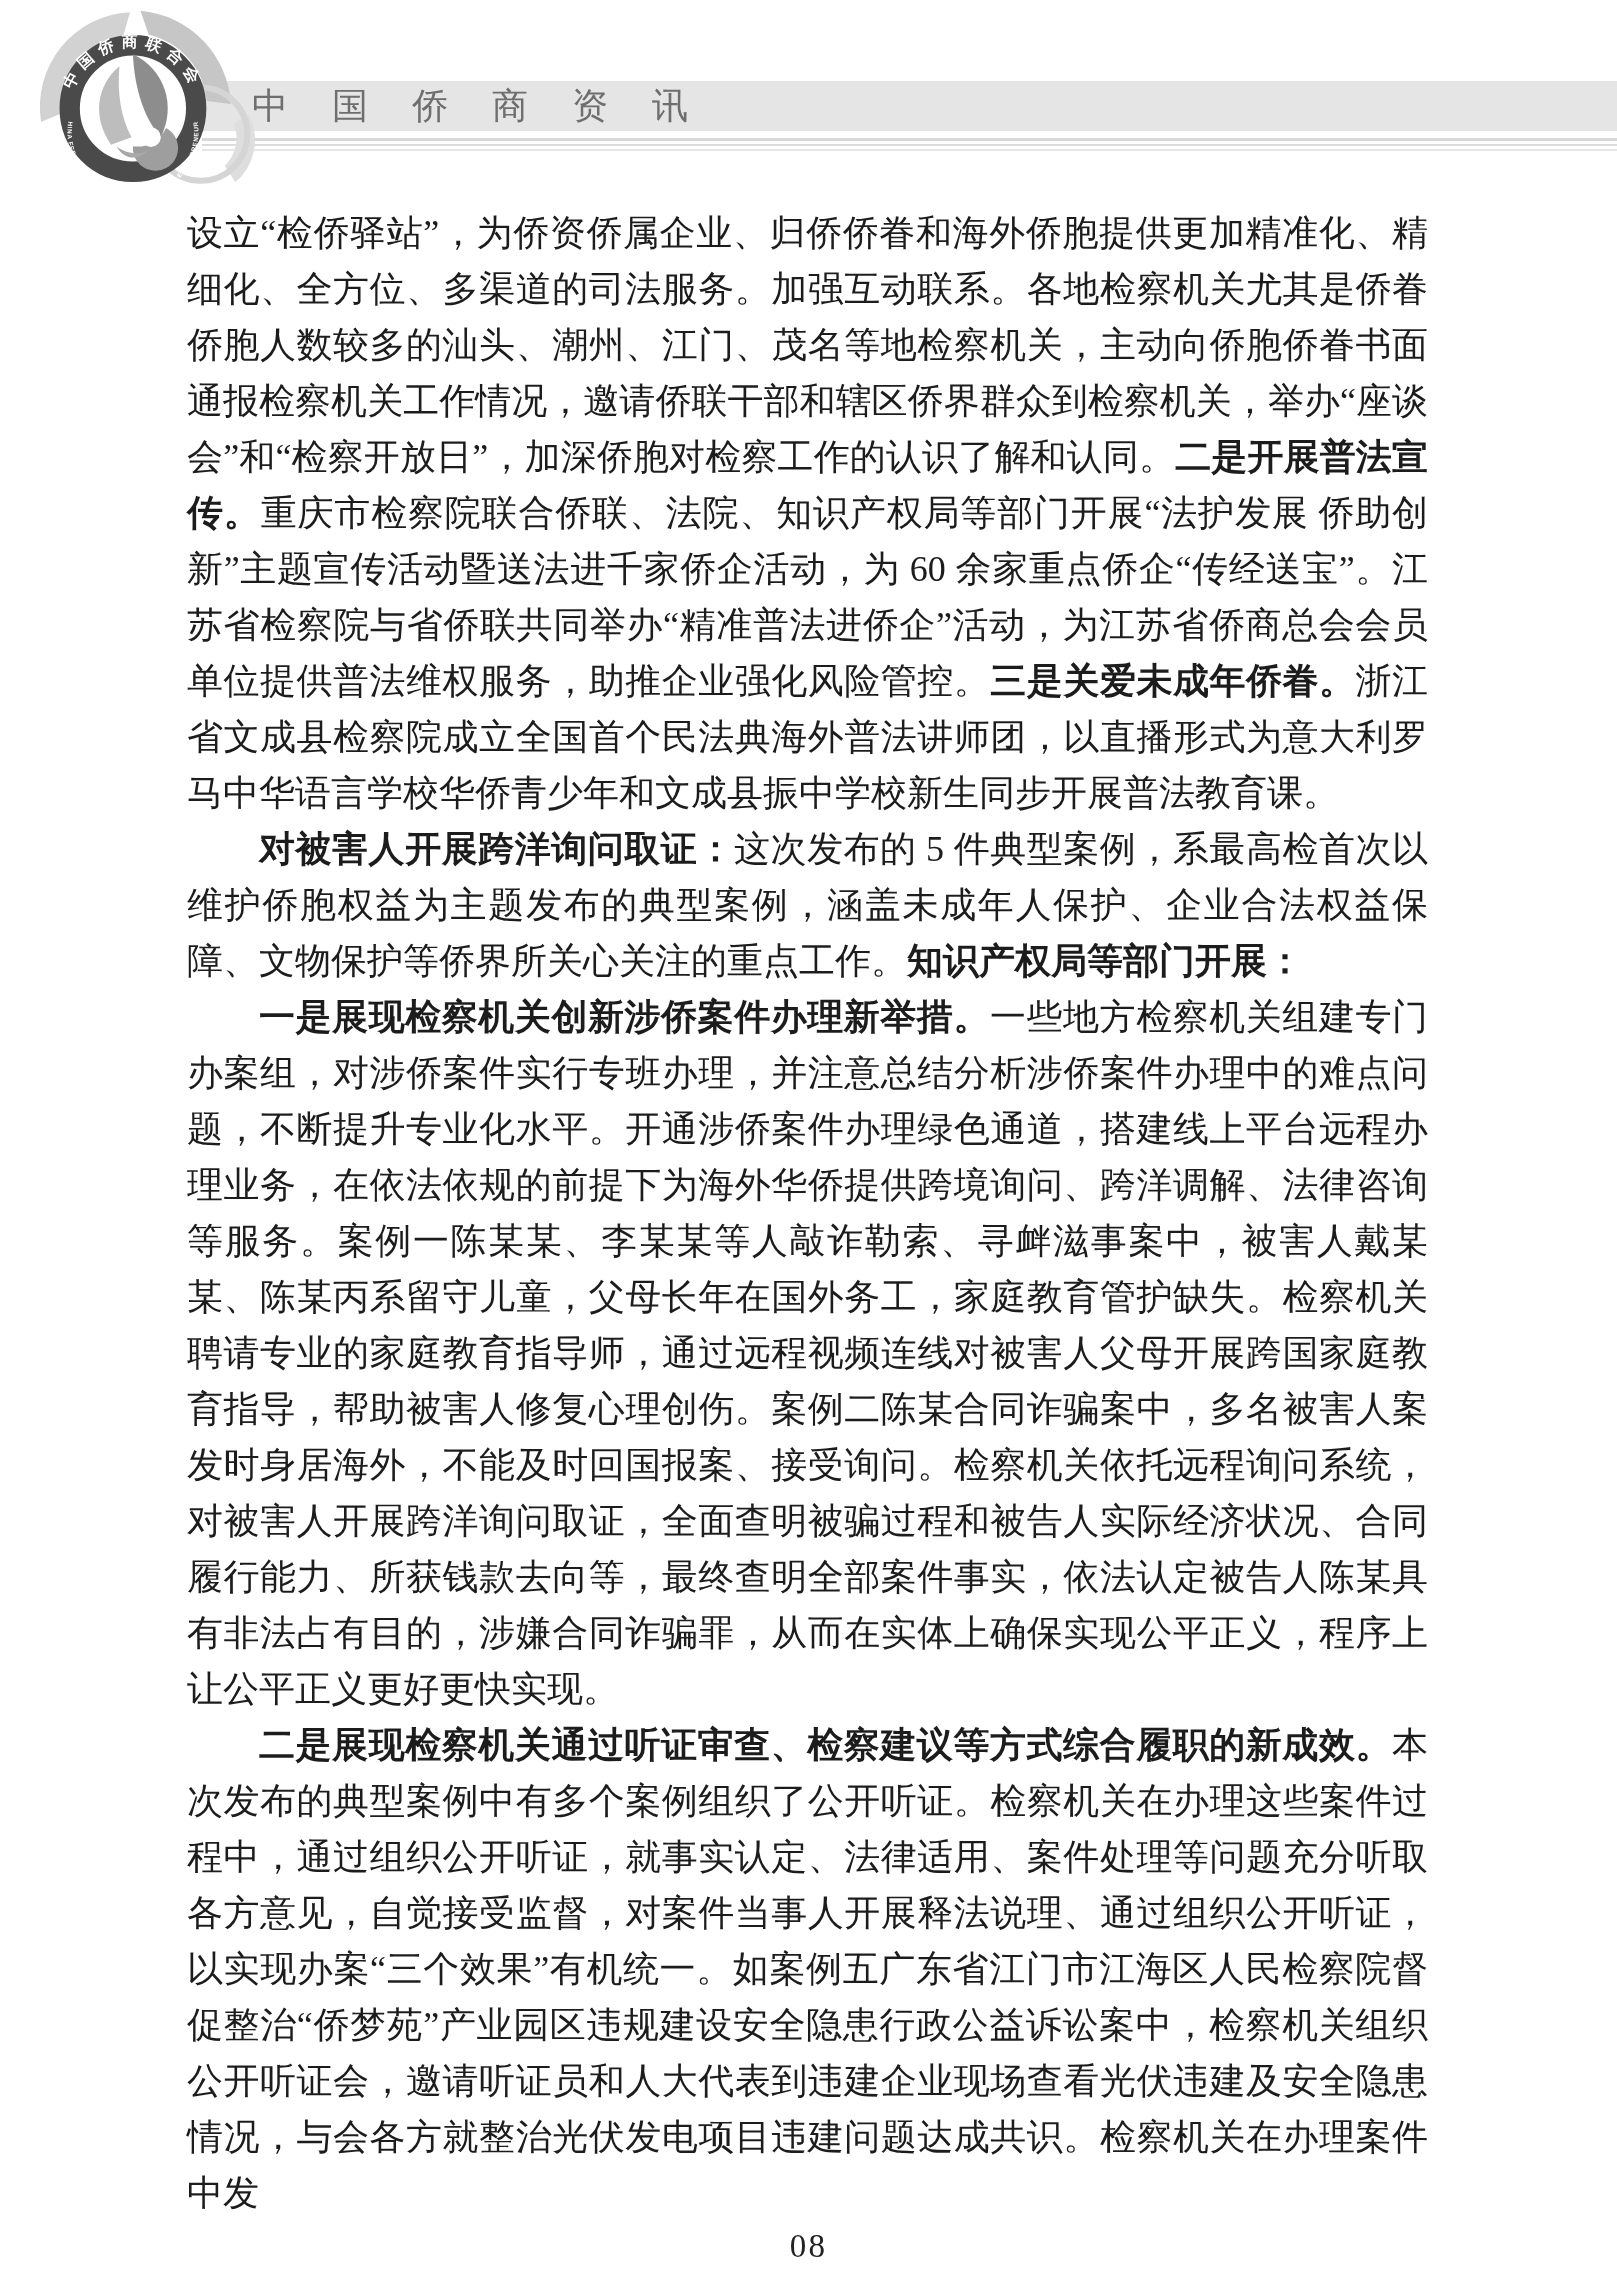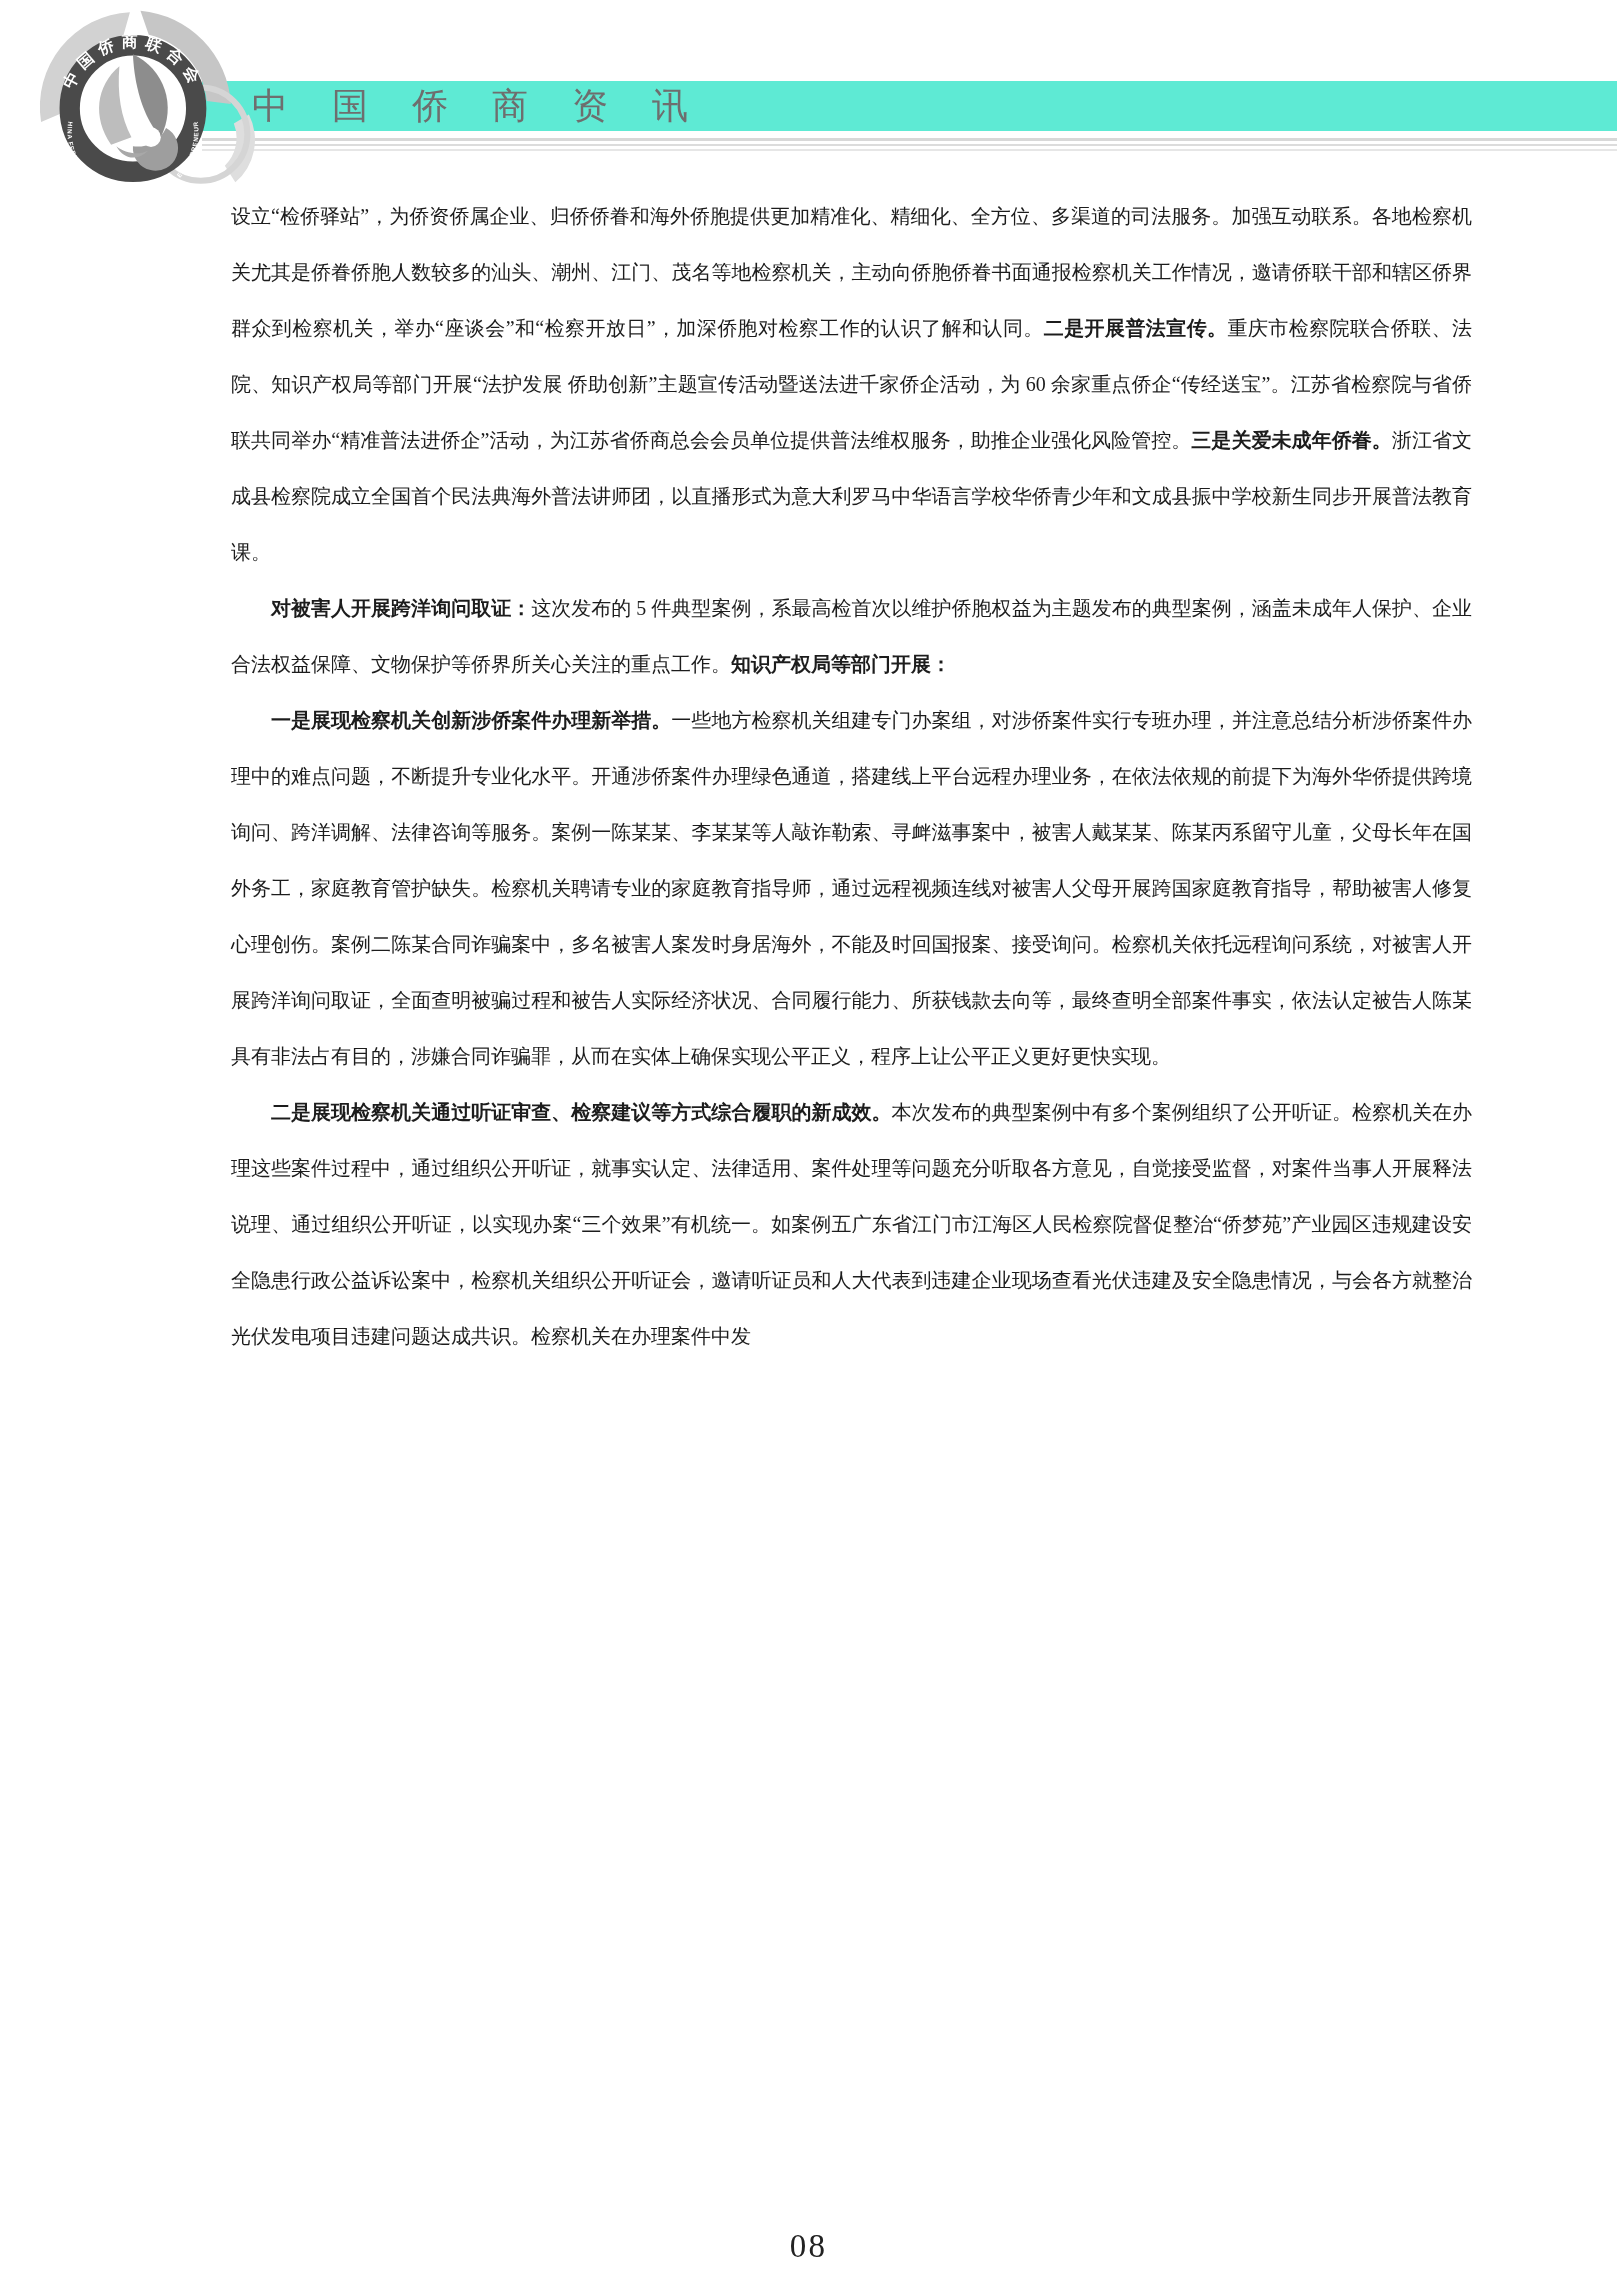--- a/index.html
+++ b/index.html
@@ -6,37 +6,37 @@
   .page{
     position:relative;
     width:1617px;height:2284px;
     background:#ffffff;
     overflow:hidden;
     font-family:"Liberation Serif","DejaVu Serif",serif;
   }
   
   .banner{
     position:absolute;left:202px;top:81px;width:1416px;height:50px;
-    background:#5eead4;z-index:1;
+    background:#e5e5e5;z-index:1;
   }
   .banner-title{
     position:absolute;left:50px;top:0;height:50px;line-height:51px;
     font-size:36px;color:#6e6e6e;letter-spacing:44px;white-space:nowrap;
     font-family:"Liberation Serif","DejaVu Serif",serif;
   }
   .subline{position:absolute;left:202px;width:1416px;background:#d8d8d8;z-index:1;}
   .subline.l1{top:138px;height:3px;}
   .subline.l2{top:144px;height:2.3px;background:#dcdcdc;}
   .subline.l3{top:149px;height:1.5px;background:#e6e6e6;}
   .logo-wrap{position:absolute;left:19.6px;top:3px;width:253px;height:193px;z-index:2;}
   
   .article{
-    position:absolute;left:187px;top:188px;width:1241px;
-    font-size:20px;line-height:56px;color:#1c1c1c;
-    text-align:justify;text-justify:inter-ideograph;margin-left:44px;
+    position:absolute;left:187px;top:205px;width:1241px;
+    font-size:36px;line-height:56px;color:#1c1c1c;
+    text-align:justify;text-justify:inter-ideograph;
   }
   .article p{margin:0;text-indent:2em;}
   .article p.no-indent{text-indent:0;}
   .article .bold{font-weight:700;}
   
   .page-number{
     position:absolute;left:0;top:2204px;width:100%;
     text-align:center;font-size:33px;color:#222;letter-spacing:2.3px;margin-top:24px;
   }
 </style>

